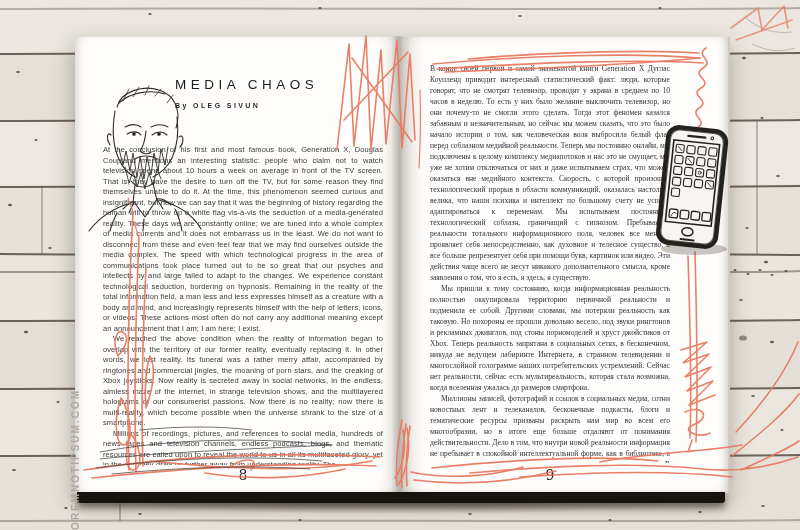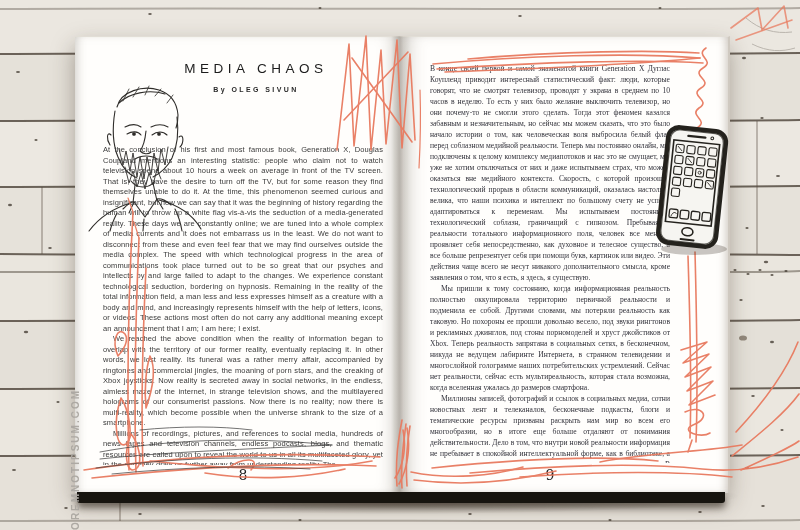--- a/index.html
+++ b/index.html
@@ -12,21 +12,21 @@
         box-shadow:0 10px 22px rgba(60,48,36,.40);}
   .page{position:absolute;top:0;height:456px;background:#fffefc;border-top:1px solid #e2ded6;}
   .page-left{left:0;width:325px;
      box-shadow:inset 8px 0 10px -6px rgba(100,92,80,.30), inset -16px 0 16px -9px rgba(85,75,62,.28);}
   .page-right{left:325px;width:328px;border-right:2px solid #cfc9c0;
      box-shadow:inset 18px 0 18px -10px rgba(85,75,62,.30), inset -7px 0 9px -5px rgba(125,113,96,.38);}
   .gutter{position:absolute;left:316px;top:0;width:20px;height:456px;z-index:3;pointer-events:none;
      background:linear-gradient(90deg,rgba(0,0,0,0) 0%,rgba(70,60,48,.22) 42%,rgba(110,100,85,.10) 62%,rgba(0,0,0,0) 100%);}
   .book-edge{position:absolute;left:2px;right:3px;bottom:-11px;height:11px;background:#17140f;
      border-radius:0 0 3px 3px;box-shadow:0 5px 7px rgba(35,26,16,.55);z-index:2;}
-  .title-block{position:absolute;left:100px;top:24px;width:162px;text-align:center;}
+  .title-block{position:absolute;left:100px;top:40px;width:162px;}
   .title-block h1{margin:0;font-size:13.5px;font-weight:400;letter-spacing:4.5px;color:#1c1c1c;
      font-family:"Liberation Sans",sans-serif;white-space:nowrap;}
   .byline{margin-top:10px;font-size:7px;font-weight:bold;letter-spacing:2.4px;color:#2a2a2a;white-space:nowrap;}
   .body-en{position:absolute;left:28px;top:108px;width:280px;height:320px;overflow:hidden;
      font-size:7.5px;line-height:10.5px;color:#3a3a3a;text-align:justify;letter-spacing:.1px;}
   .body-en p{margin:0;}
   .body-en p + p{text-indent:10px;}
   .body-ru{position:absolute;left:30px;top:26px;width:240px;height:400px;overflow:hidden;
      font-family:"Liberation Serif","DejaVu Serif",serif;
      font-size:7.6px;line-height:11px;color:#31313a;text-align:justify;}

